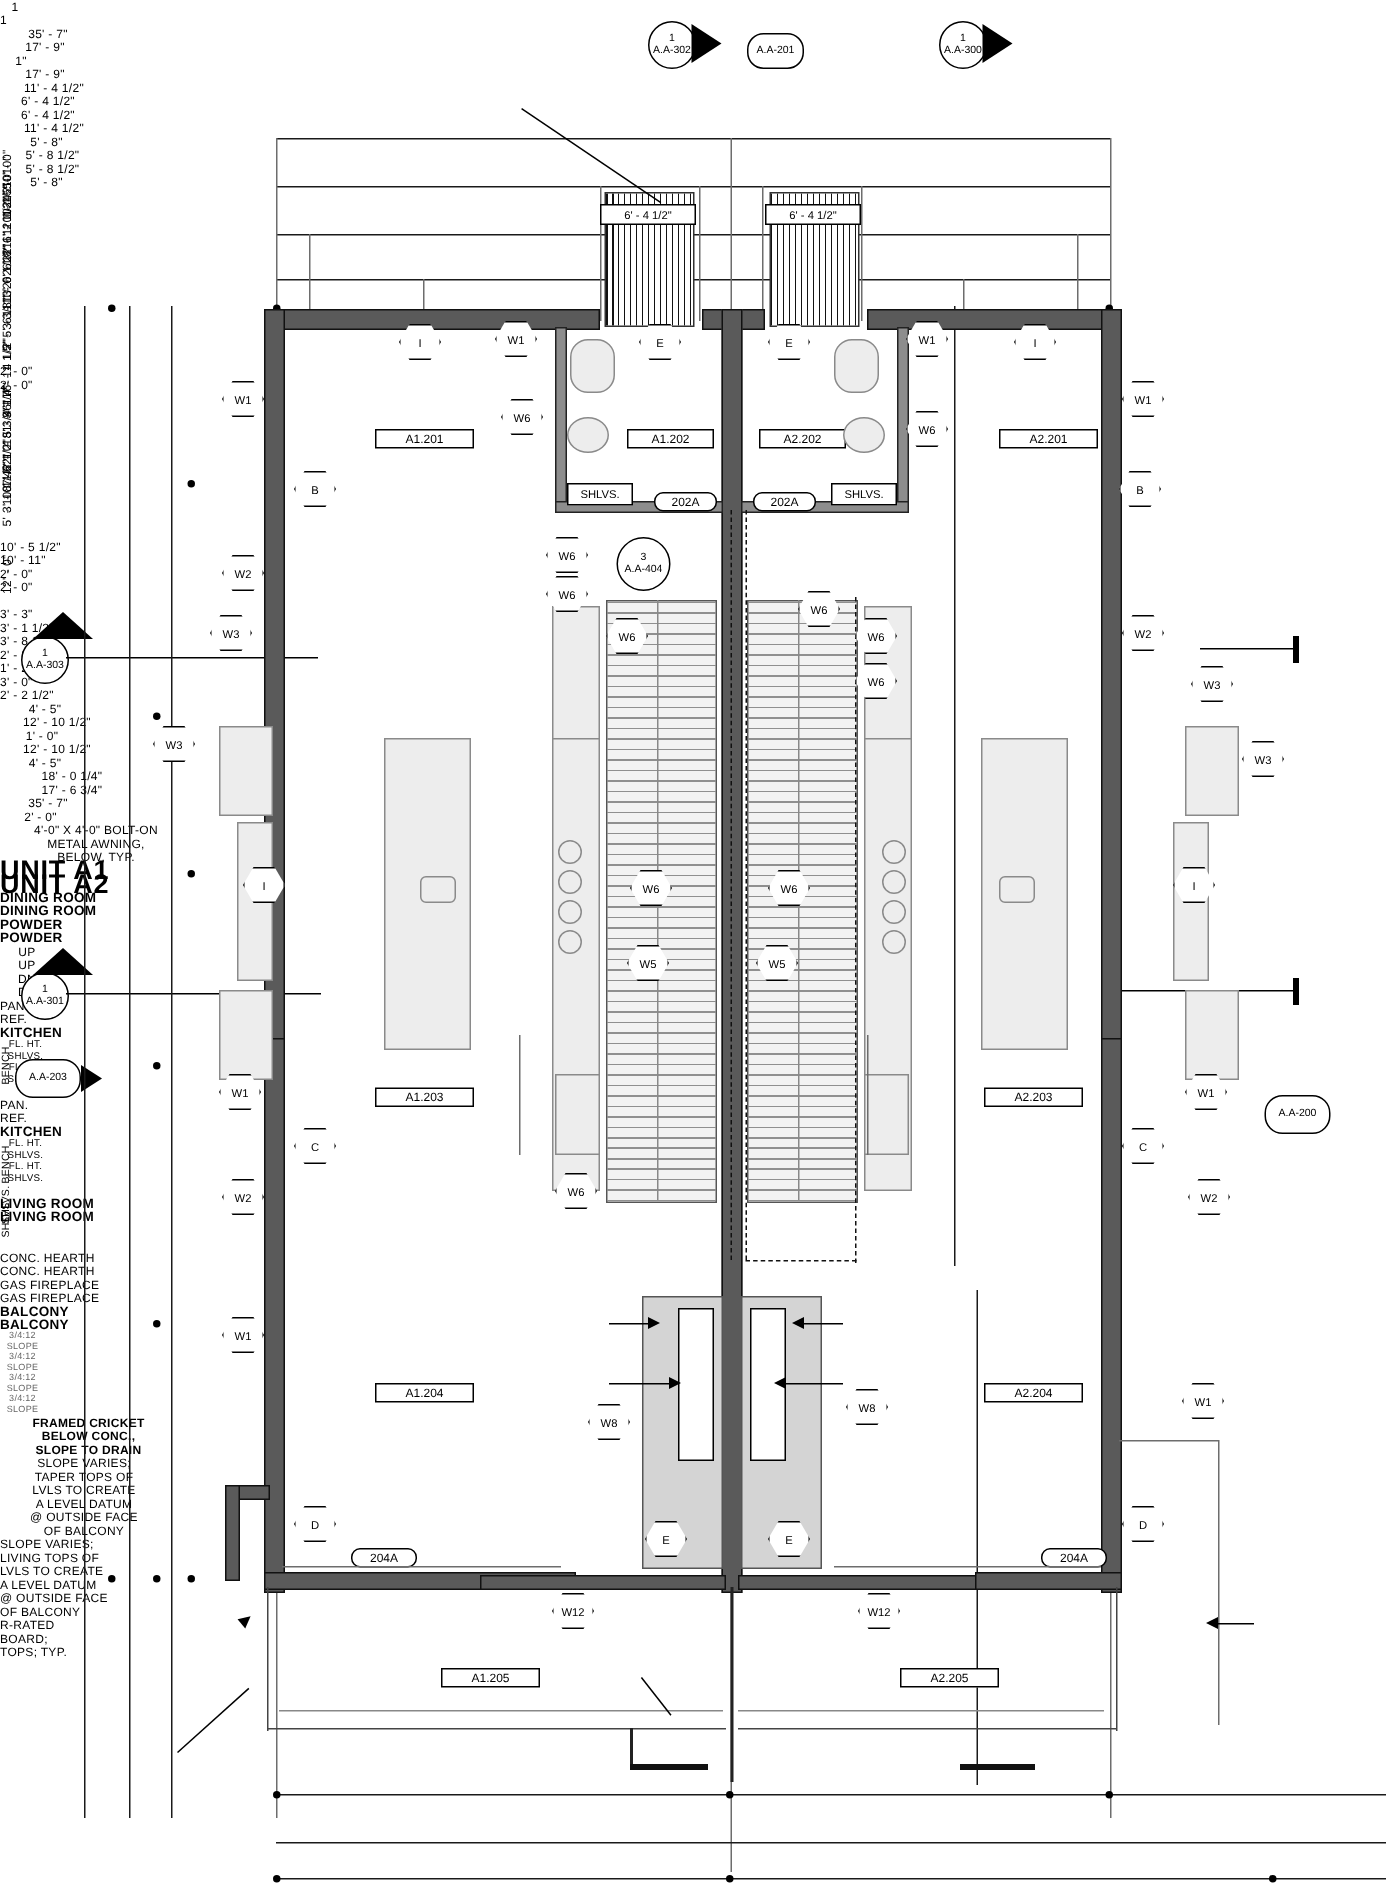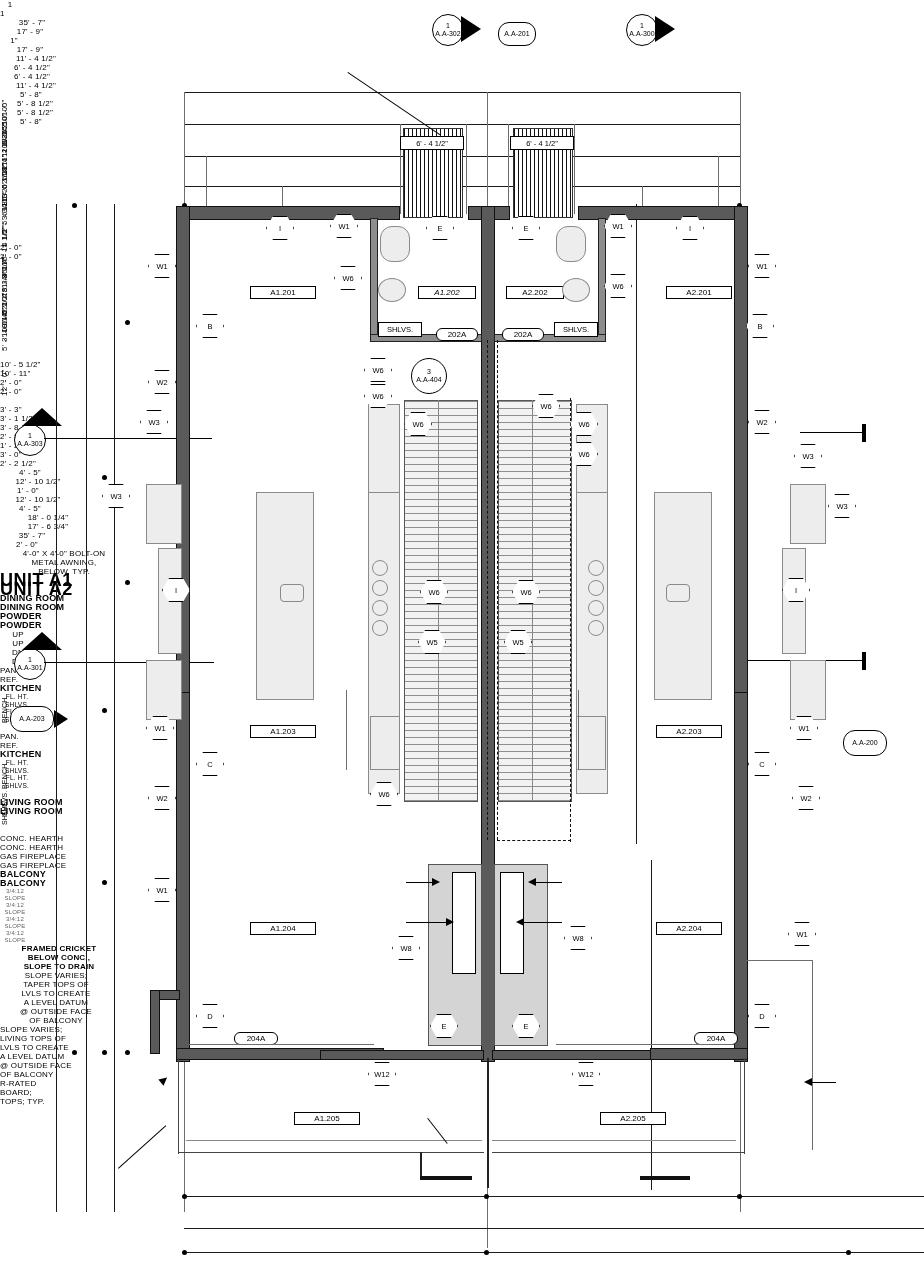--- a/index.html
+++ b/index.html
@@ -291,21 +291,21 @@
 
   <div class="txt big bold" style="left:248px;top:446px;">UNIT A1</div>
   <div class="txt big bold" style="left:628px;top:446px;">UNIT A2</div>
 
   <div class="txt rm" style="left:246px;top:274px;">DINING ROOM</div>
   <div class="room" style="left:250px;top:286px;width:58px;">A1.201</div>
   <div class="txt rm" style="left:660px;top:274px;">DINING ROOM</div>
   <div class="room" style="left:666px;top:286px;width:58px;">A2.201</div>
 
   <div class="txt rm" style="left:424px;top:274px;">POWDER</div>
-  <div class="room" style="left:418px;top:286px;width:50px;font-style:italic;">A1.202</div>
+  <div class="room" style="left:418px;top:286px;width:50px;">A1.202</div>
   <div class="txt rm" style="left:508px;top:274px;">POWDER</div>
   <div class="room" style="left:506px;top:286px;width:50px;">A2.202</div>
 
   <div class="wallL" style="left:370px;top:218px;width:6px;height:120px;"></div>
   <div class="wallL" style="left:370px;top:334px;width:110px;height:6px;"></div>
   <div class="wallL" style="left:598px;top:218px;width:6px;height:120px;"></div>
   <div class="wallL" style="left:494px;top:334px;width:110px;height:6px;"></div>
 
   <div class="lightfill" style="left:380px;top:226px;width:28px;height:34px;border-radius:12px;"></div>
   <div class="lightfill" style="left:378px;top:278px;width:26px;height:22px;border-radius:50%;"></div>

